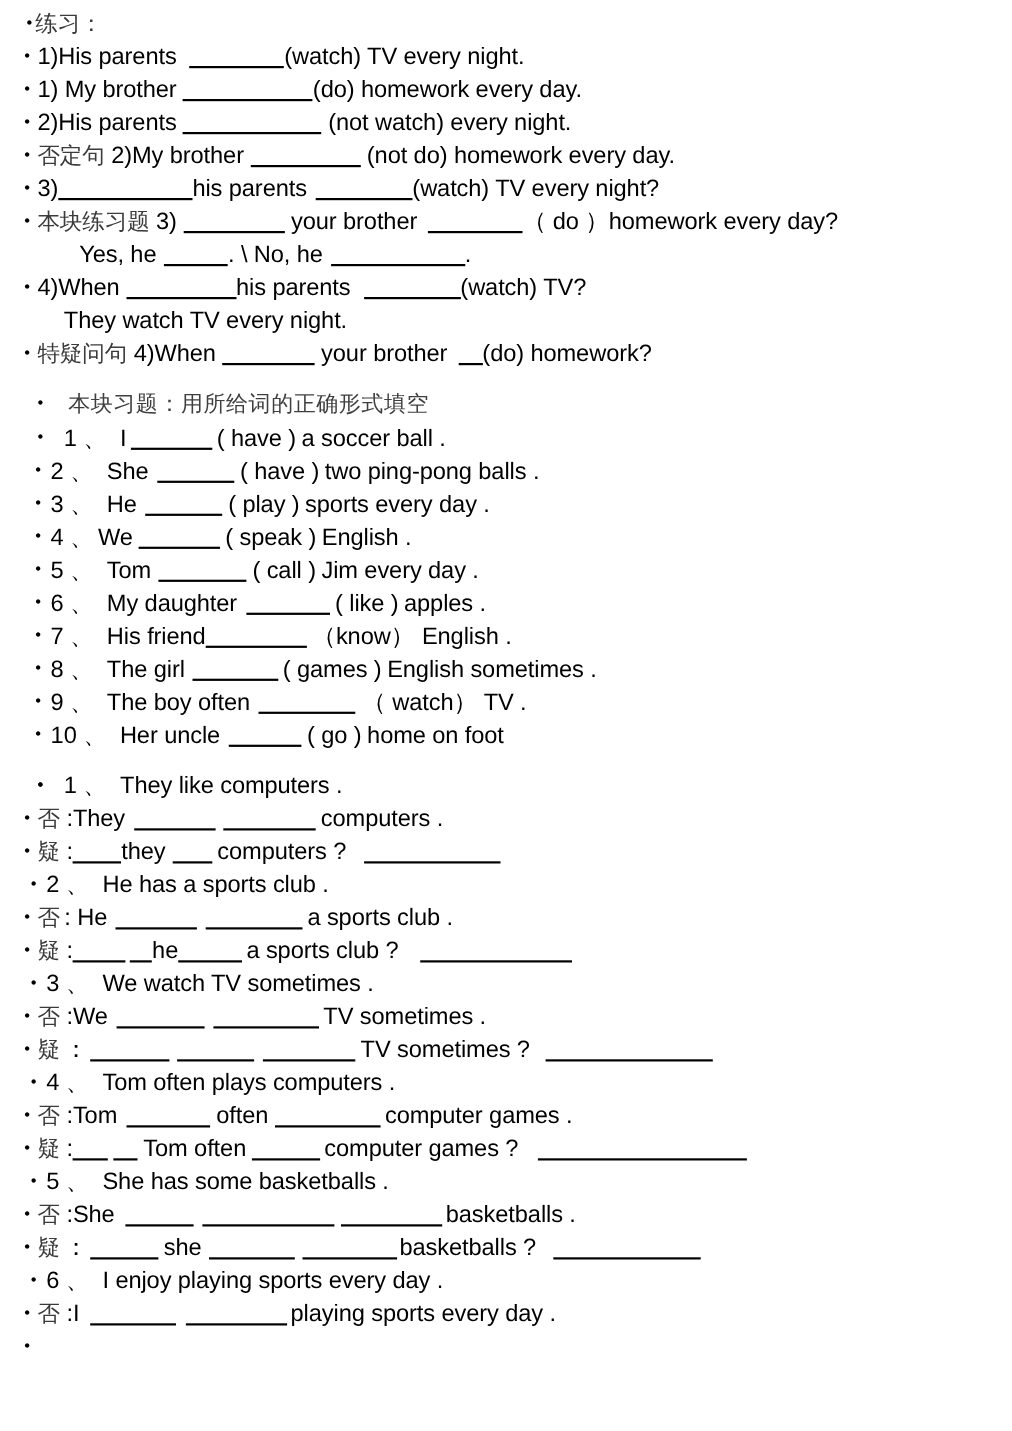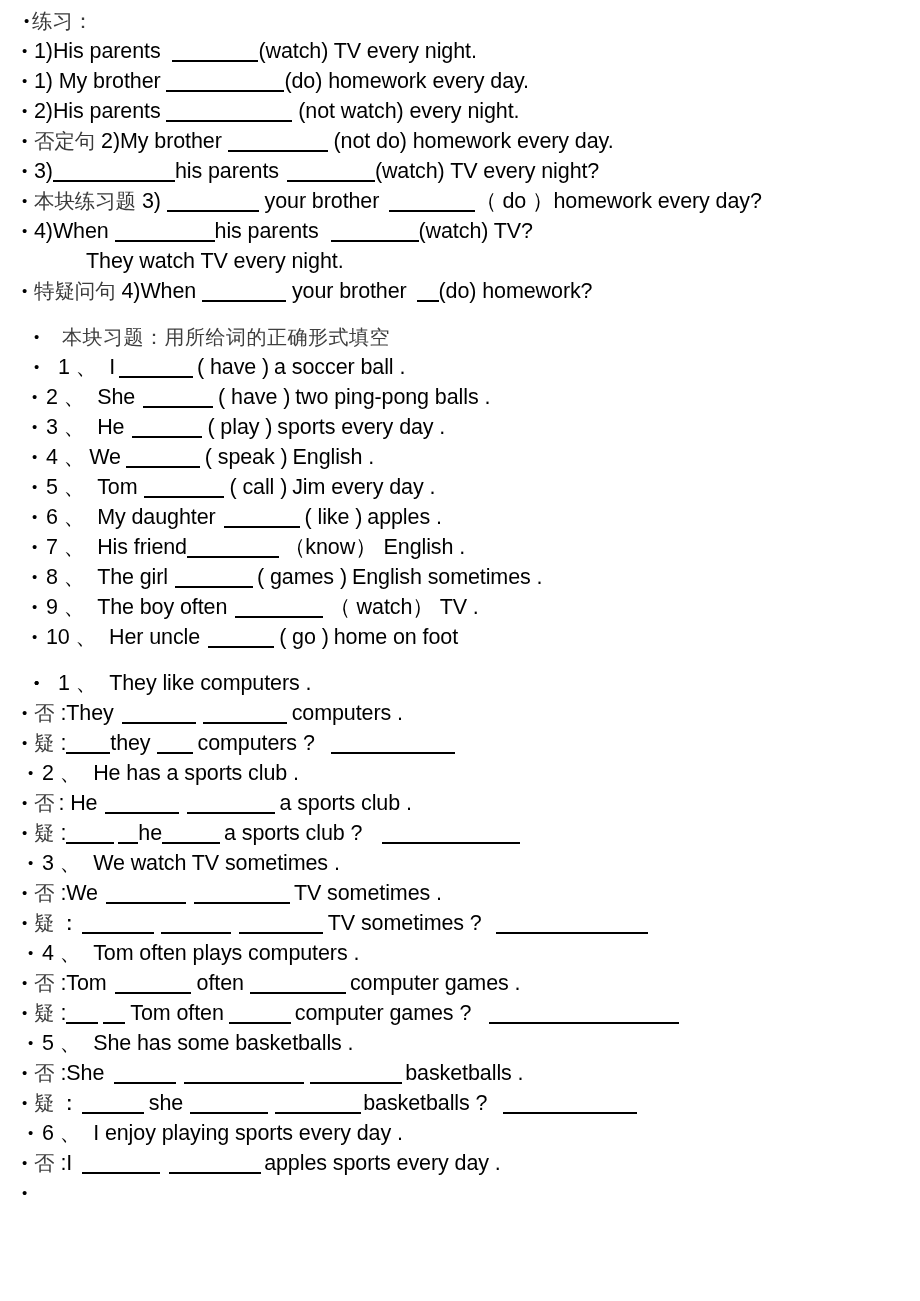--- a/index.html
+++ b/index.html
@@ -115,26 +115,29 @@
 
   <div class="line">
     <span class="bullet">•</span><span>3)</span><span class="blk" style="width:122px"></span><span>his parents </span><span class="gap" style="width:2px"></span><span class="blk" style="width:88px"></span><span>(watch) TV every night?</span>
   </div>
 
 
   <div class="line">
     <span class="bullet">•</span><span class="cn">本块练习题</span><span> 3) </span><span class="blk" style="width:92px"></span><span> your brother </span><span class="gap" style="width:4px"></span><span class="blk" style="width:86px"></span><span>（ do ）homework every day?</span>
   </div>
 
+  <div class="subline">
+    <span>Yes, he</span><span class="gap" style="width:7px"></span><span class="blk" style="width:58px"></span><span>. \ No, he</span><span class="gap" style="width:7px"></span><span class="blk" style="width:122px"></span><span>.</span>
+  </div>
 
   <div class="line">
     <span class="bullet">•</span><span>4)When </span><span class="blk" style="width:100px"></span><span>his parents </span><span class="gap" style="width:6px"></span><span class="blk" style="width:88px"></span><span>(watch) TV?</span>
   </div>
 
-  <div class="subline" style="padding-left:86px">
+  <div class="subline" style="padding-left:58px">
     <span>They watch TV every night.</span>
   </div>
 
   <div class="line">
     <span class="bullet">•</span><span class="cn">特疑问句</span><span> 4)When </span><span class="blk" style="width:84px"></span><span> your brother </span><span class="gap" style="width:4px"></span><span class="blk" style="width:22px"></span><span>(do) homework?</span>
   </div>
 
 
   <div class="spacer-md"></div>
 
@@ -235,19 +238,19 @@
     <span class="bullet" style="left:22px">•</span><span class="cn">否</span><span class="gap" style="width:6px"></span><span>:She</span><span class="gap" style="width:10px"></span><span class="blk" style="width:62px"></span><span class="gap" style="width:8px"></span><span class="blk" style="width:120px"></span><span class="gap" style="width:6px"></span><span class="blk" style="width:92px"></span><span class="gap" style="width:3px"></span><span>basketballs .</span>
   </div>
   <div class="line" style="padding-left:34px">
     <span class="bullet" style="left:22px">•</span><span class="cn">疑</span><span class="gap" style="width:4px"></span><span>：</span><span class="gap" style="width:2px"></span><span class="blk" style="width:62px"></span><span class="gap" style="width:5px"></span><span>she</span><span class="gap" style="width:7px"></span><span class="blk" style="width:78px"></span><span class="gap" style="width:7px"></span><span class="blk" style="width:86px"></span><span class="gap" style="width:2px"></span><span>basketballs ?</span><span class="gap" style="width:16px"></span><span class="blk" style="width:134px"></span>
   </div>
 
   <div class="line" style="padding-left:42px">
     <span class="bullet" style="left:28px">•</span><span>6 、</span><span class="gap" style="width:12px"></span><span>I enjoy playing sports every day .</span>
   </div>
   <div class="line" style="padding-left:34px">
-    <span class="bullet" style="left:22px">•</span><span class="cn">否</span><span class="gap" style="width:6px"></span><span>:I</span><span class="gap" style="width:10px"></span><span class="blk" style="width:78px"></span><span class="gap" style="width:9px"></span><span class="blk" style="width:92px"></span><span class="gap" style="width:3px"></span><span>apples sports every day .</span>
+    <span class="bullet" style="left:22px">•</span><span class="cn">否</span><span class="gap" style="width:6px"></span><span>:I</span><span class="gap" style="width:10px"></span><span class="blk" style="width:78px"></span><span class="gap" style="width:9px"></span><span class="blk" style="width:92px"></span><span class="gap" style="width:3px"></span><span>playing sports every day .</span>
   </div>
   <div class="line" style="padding-left:34px">
     <span class="bullet" style="left:22px">•</span><span class="gap" style="width:4px"></span><span class="gap" style="width:2px"></span><span class="gap" style="width:7px"></span><span class="gap" style="width:7px"></span><span class="gap" style="width:4px"></span><span class="gap" style="width:20px"></span>
   </div>
 
 </div>
 
 </body></html>

